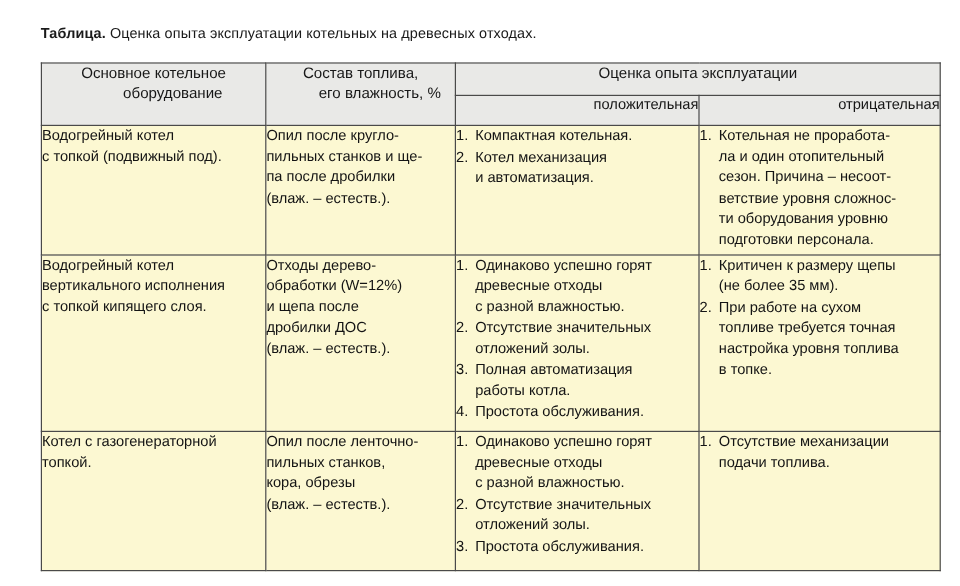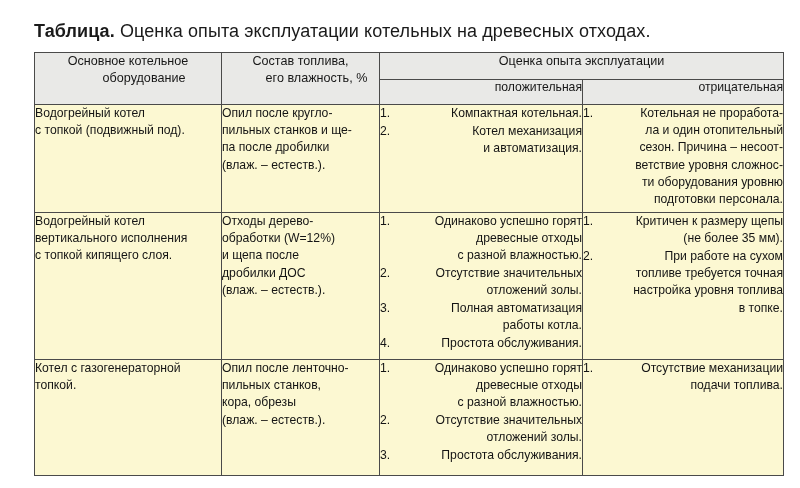--- a/index.html
+++ b/index.html
@@ -13,21 +13,21 @@
     font-family: "Liberation Sans", "DejaVu Sans", sans-serif;
     overflow: hidden;
     position: relative;
   }
 
   
   #caption {
     position: absolute;
     left: 34px;
     top: 21px;
-    font-size: 18px;
+    font-size: 12px;
     color: #1a1a1a;
     letter-spacing: 0.1px;
     white-space: nowrap;
   }
   #caption .lead {
     font-weight: bold;
   }
 
   
   #table-wrap {
@@ -90,21 +90,20 @@
     margin: 0;
     white-space: pre-line;
   }
 
   
   ol.nl {
     margin: 0;
     padding: 0;
     list-style: none;
     counter-reset: nlc;
-    text-align: right;
   }
   ol.nl > li {
     counter-increment: nlc;
     position: relative;
     padding-left: 16px;
     margin: 0 0 0.5px 0;
     white-space: pre-line;
   }
   ol.nl > li::before {
     content: counter(nlc) ".";

